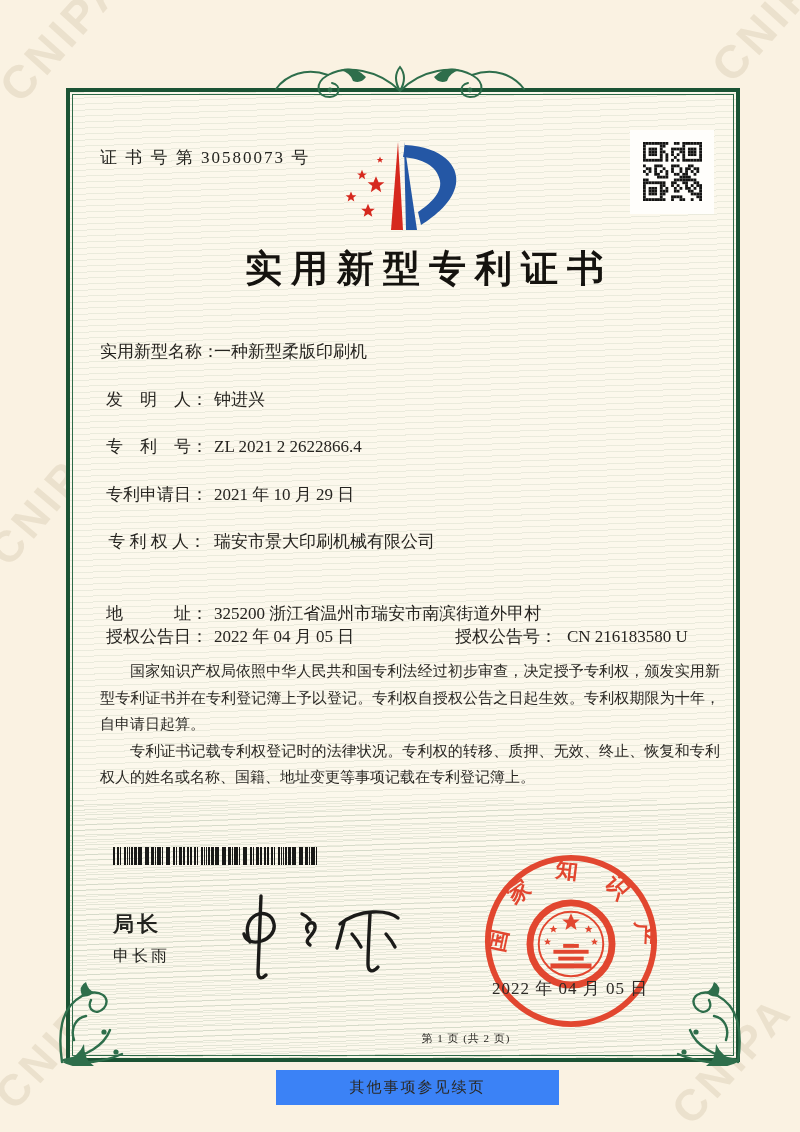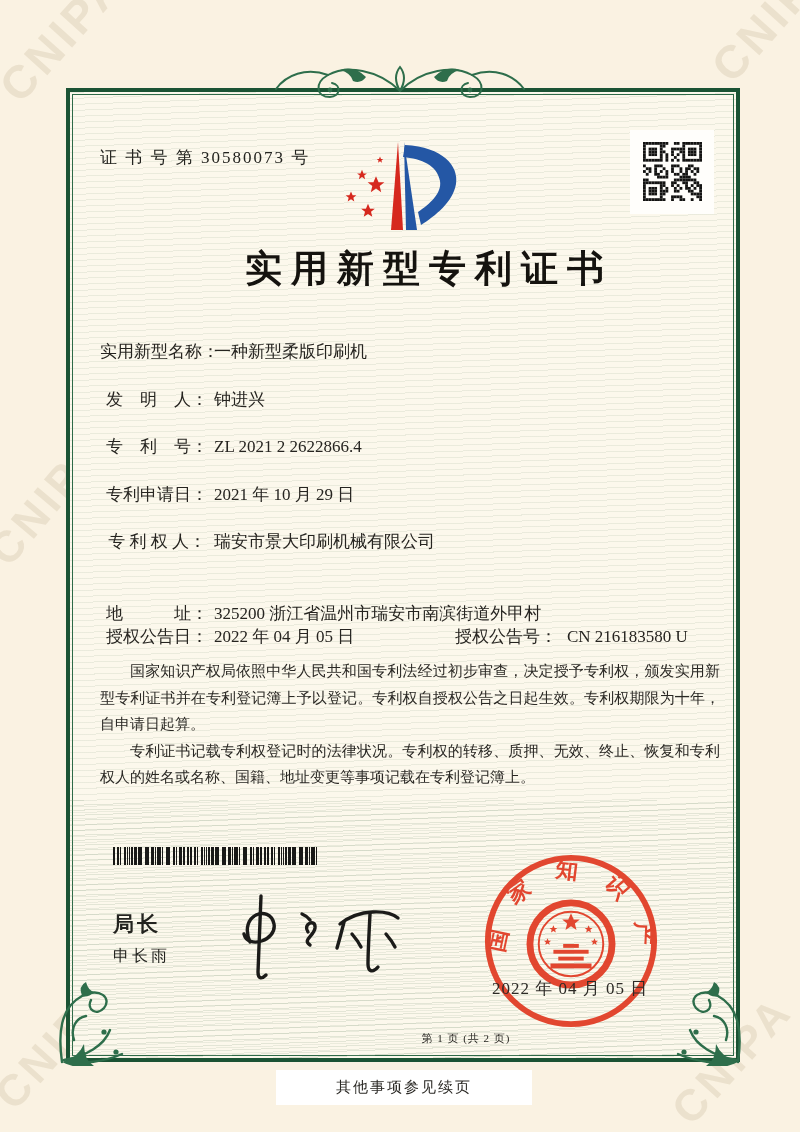--- a/index.html
+++ b/index.html
@@ -75,22 +75,22 @@
   .seal-date {
     position:absolute; left:470px; top:977px; width:200px; text-align:center;
     font-size:17px; color:#2c2a26; letter-spacing:1px; z-index:5;
   }
   
   .page-footer {
     position:absolute; left:66px; top:1031px; width:800px; text-align:center;
     font-size:11px; color:#2a2824; letter-spacing:1px;
   }
   .note-band {
-    position:absolute; left:276px; top:1070px; width:256px; height:35px;
-    background:#ffffff; display:flex; align-items:center; justify-content:center;
+    position:absolute; left:276px; top:1070px; width:283px; height:35px;
+    background:#3b82f6; display:flex; align-items:center; justify-content:center;
   }
   .note-band span { font-size:15px; color:#2a2824; letter-spacing:2px; }
   
   .orn-top { position:absolute; left:270px; top:57px; }
   .orn-bl  { position:absolute; left:52px;  top:982px; }
   .orn-br  { position:absolute; left:668px; top:982px; transform:scaleX(-1); }
 </style>
 </head>
 <body>
 

